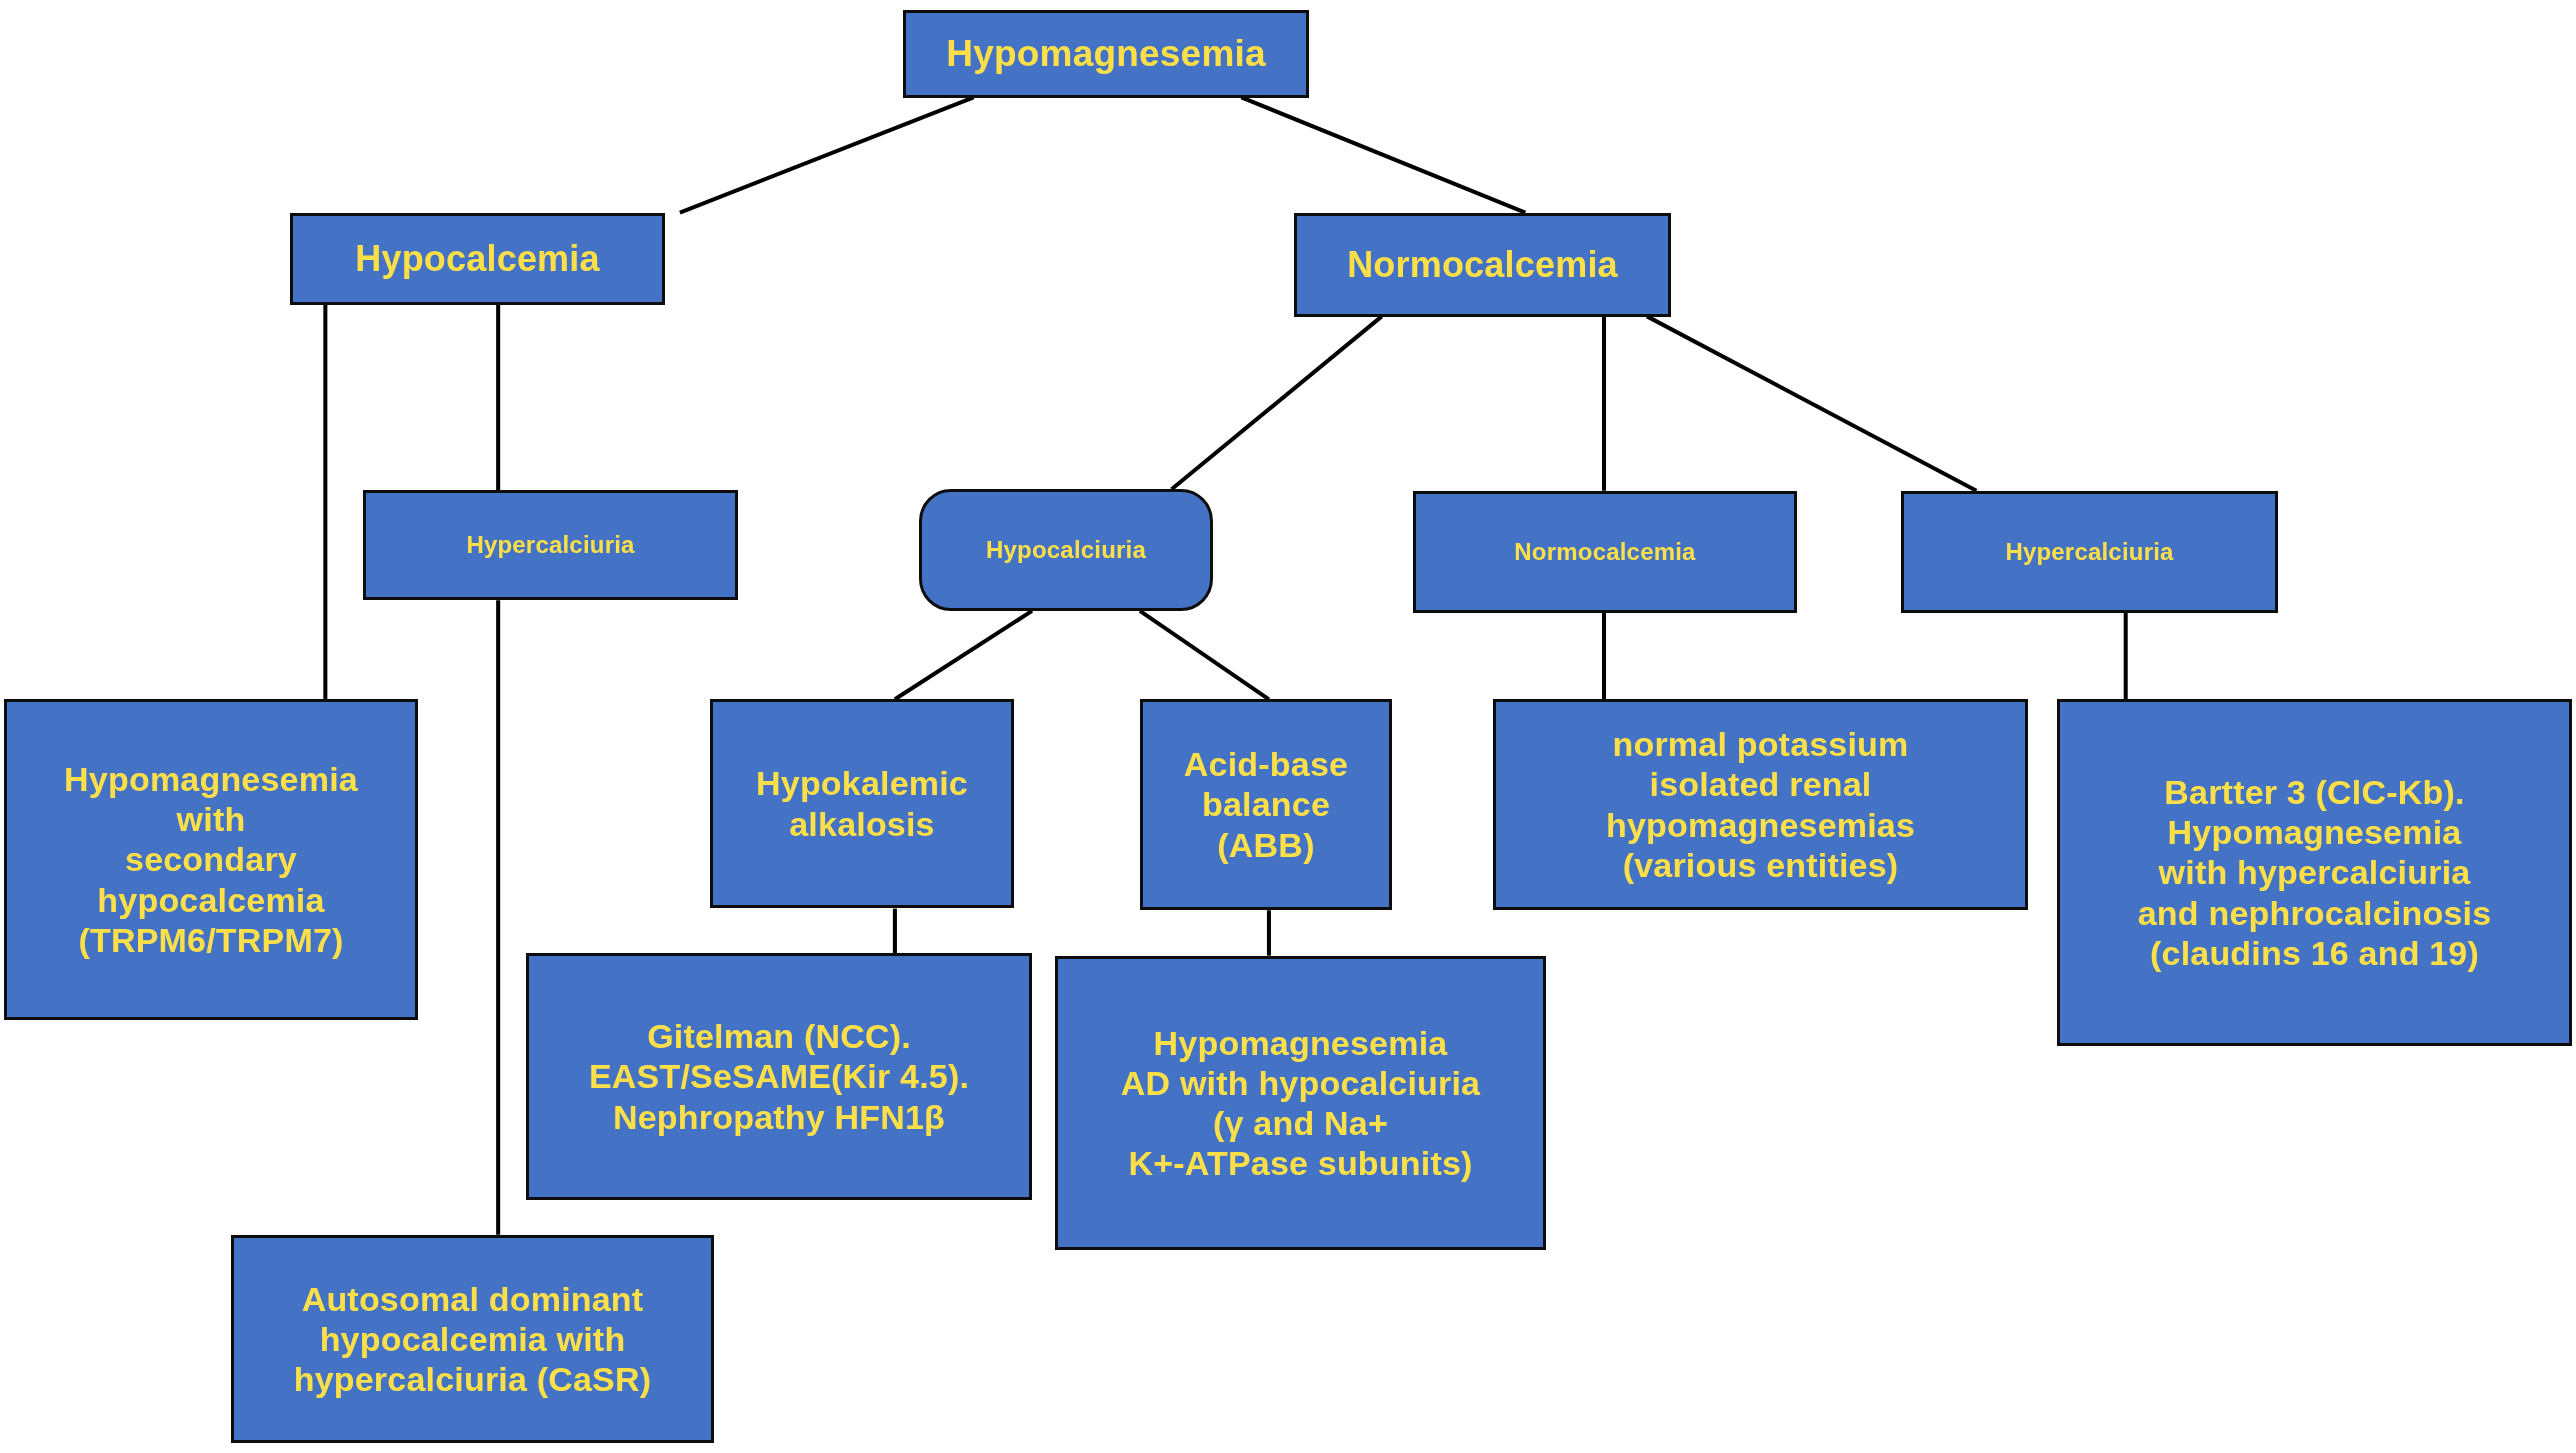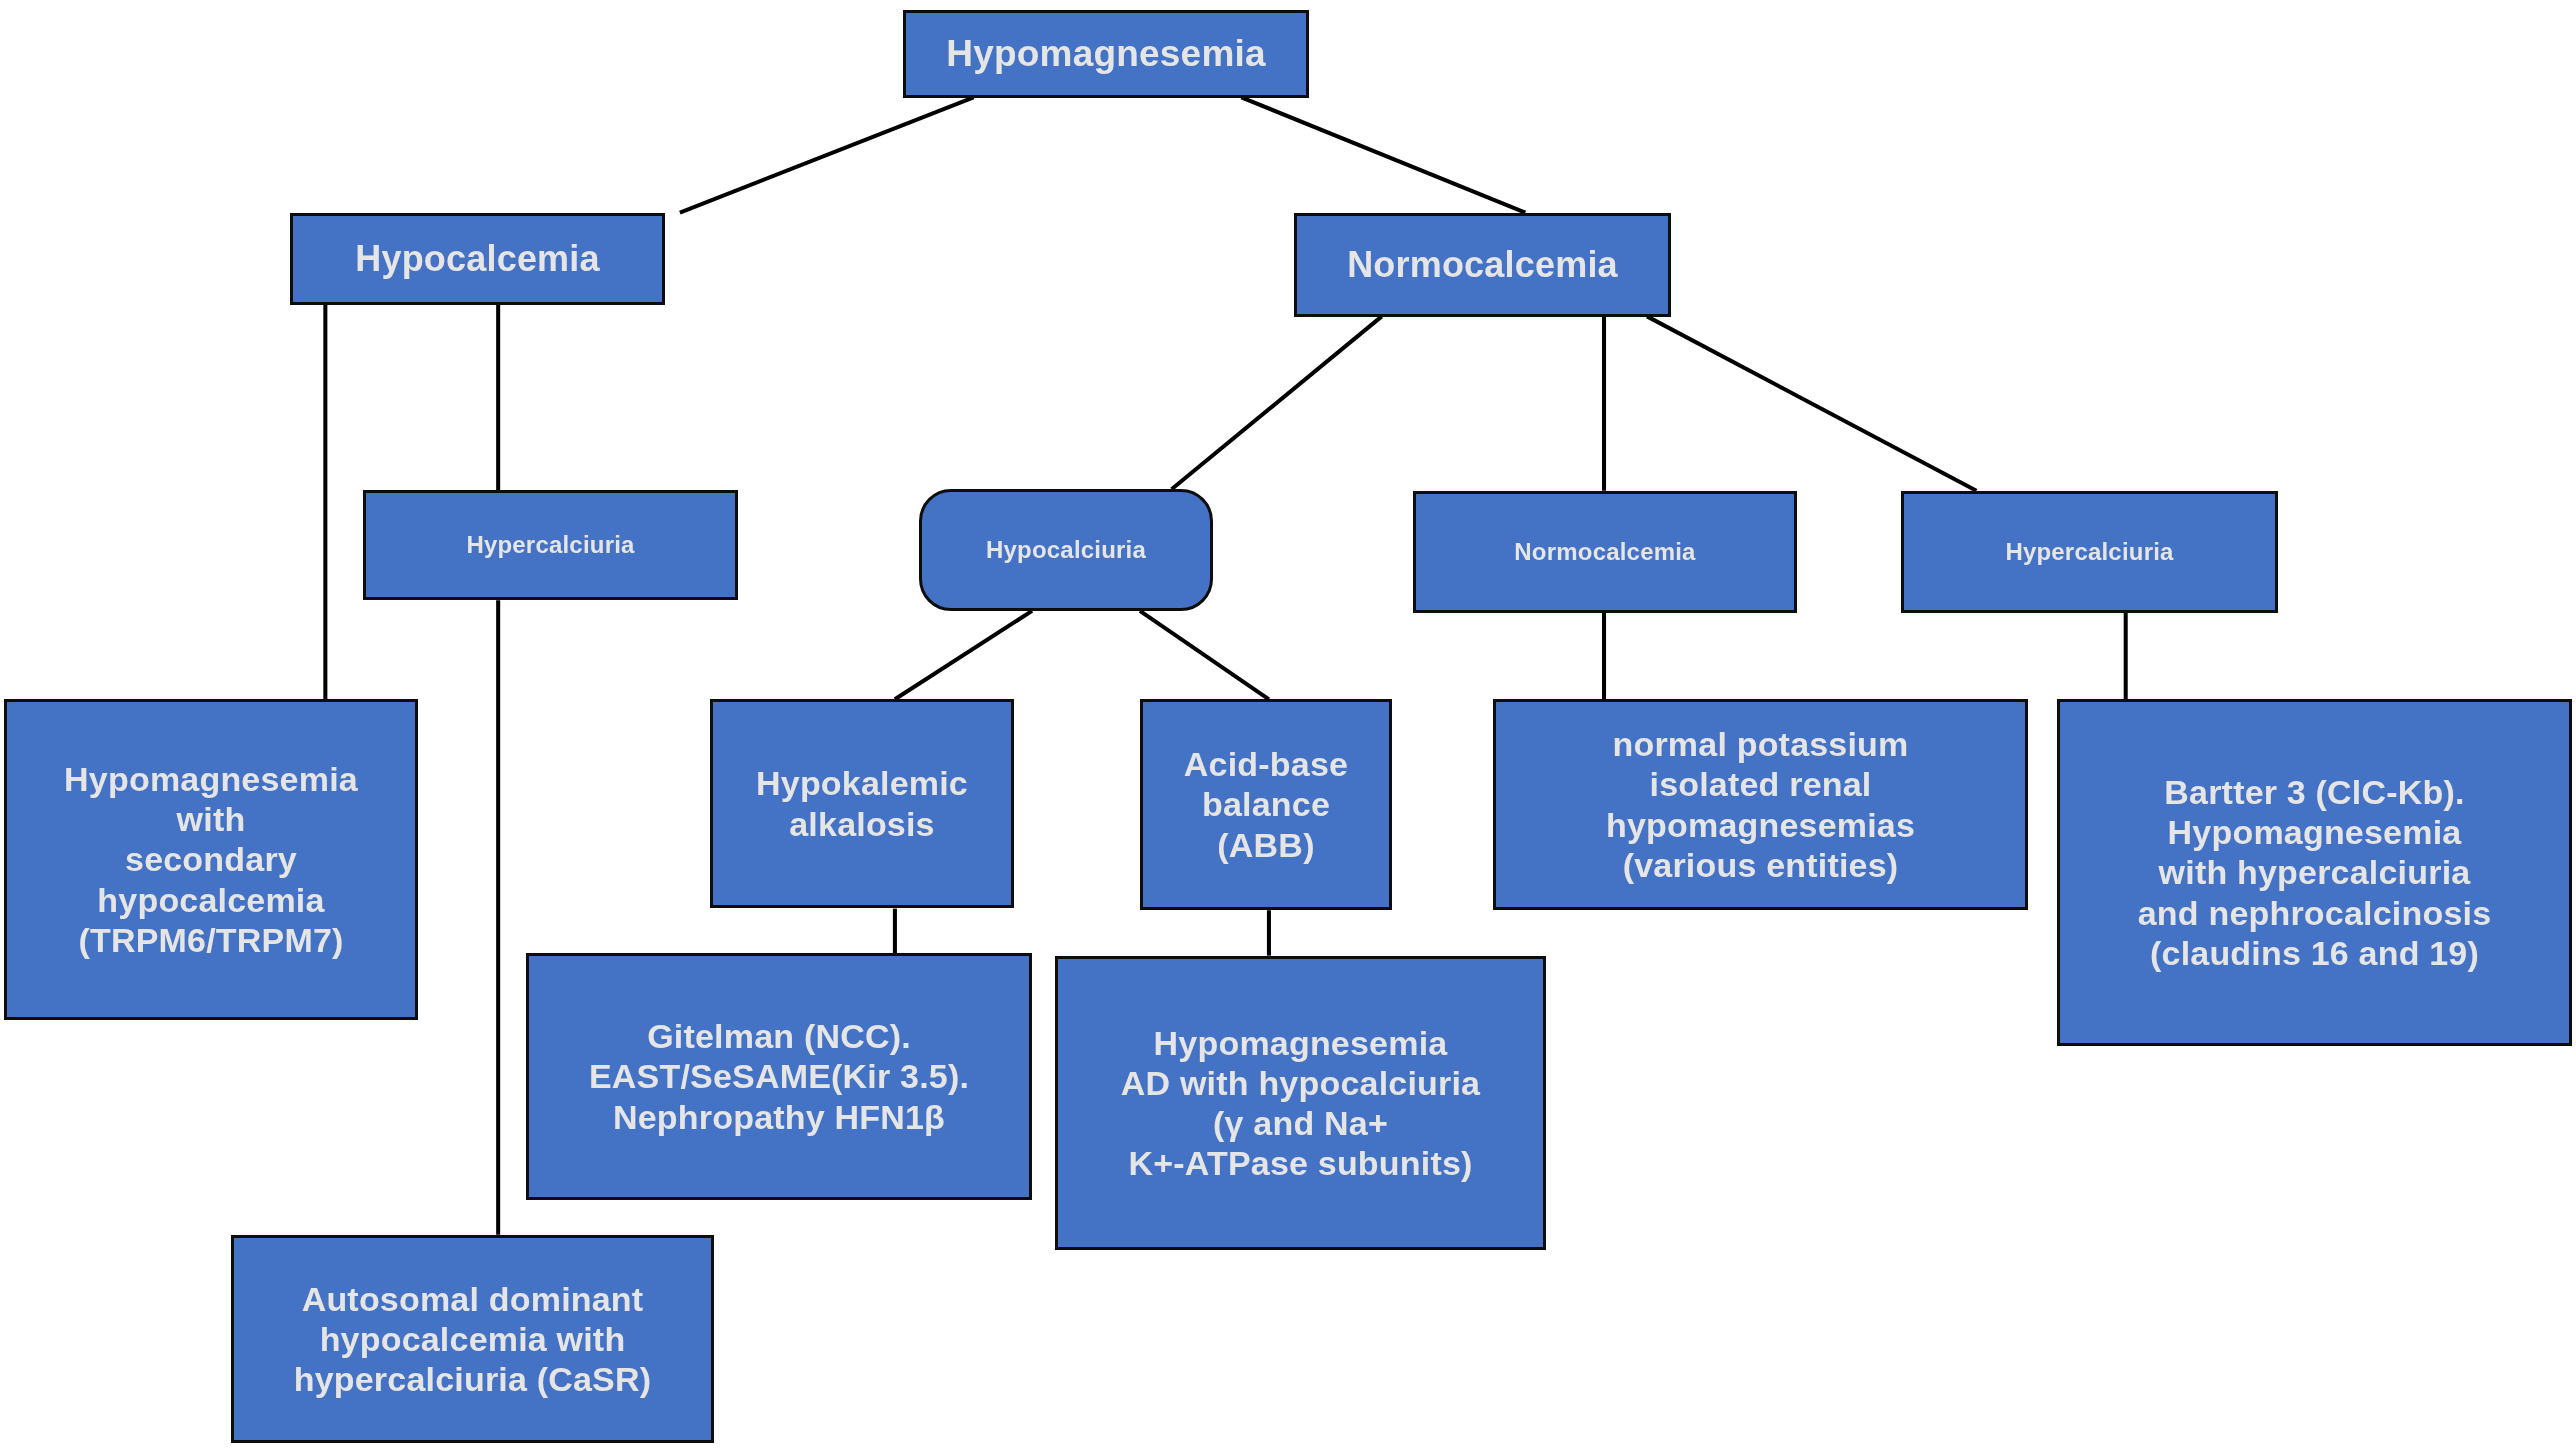--- a/index.html
+++ b/index.html
@@ -8,21 +8,21 @@
   #edges{position:absolute;left:0;top:0;width:2576px;height:1453px;}
   .node{
     position:absolute;
     background:#4472C4;
     border:3.2px solid #0d0d0d;
     box-sizing:border-box;
     display:flex;
     align-items:center;
     justify-content:center;
     text-align:center;
-    color:#e5e5e5;
+    color:#fde047;
     font-weight:bold;
     line-height:1.18;
     letter-spacing:0.2px;
     z-index:2;
   }
   .node .txt{display:block;width:100%;padding:0 4.9px;white-space:pre-line;}
   .lvl1{font-size:37px;}
   .lvl2{font-size:36px;}
   .lvl3{font-size:24px;}
   .leaf{font-size:34px;}
@@ -93,21 +93,21 @@
 hypercalciuria (CaSR)</span>
   </div>
 
   <div class="node leaf" style="left:710px;top:699px;width:304px;height:209px;">
     <span class="txt">Hypokalemic
 alkalosis</span>
   </div>
 
   <div class="node leaf" style="left:526px;top:953px;width:506px;height:247px;">
     <span class="txt">Gitelman (NCC).
-EAST/SeSAME(Kir 3.5).
+EAST/SeSAME(Kir 4.5).
 Nephropathy HFN1β</span>
   </div>
 
   <div class="node leaf" style="left:1140px;top:699px;width:252px;height:211px;">
     <span class="txt">Acid-base
 balance
 (ABB)</span>
   </div>
 
   <div class="node leaf" style="left:1055px;top:956px;width:491px;height:294px;">

